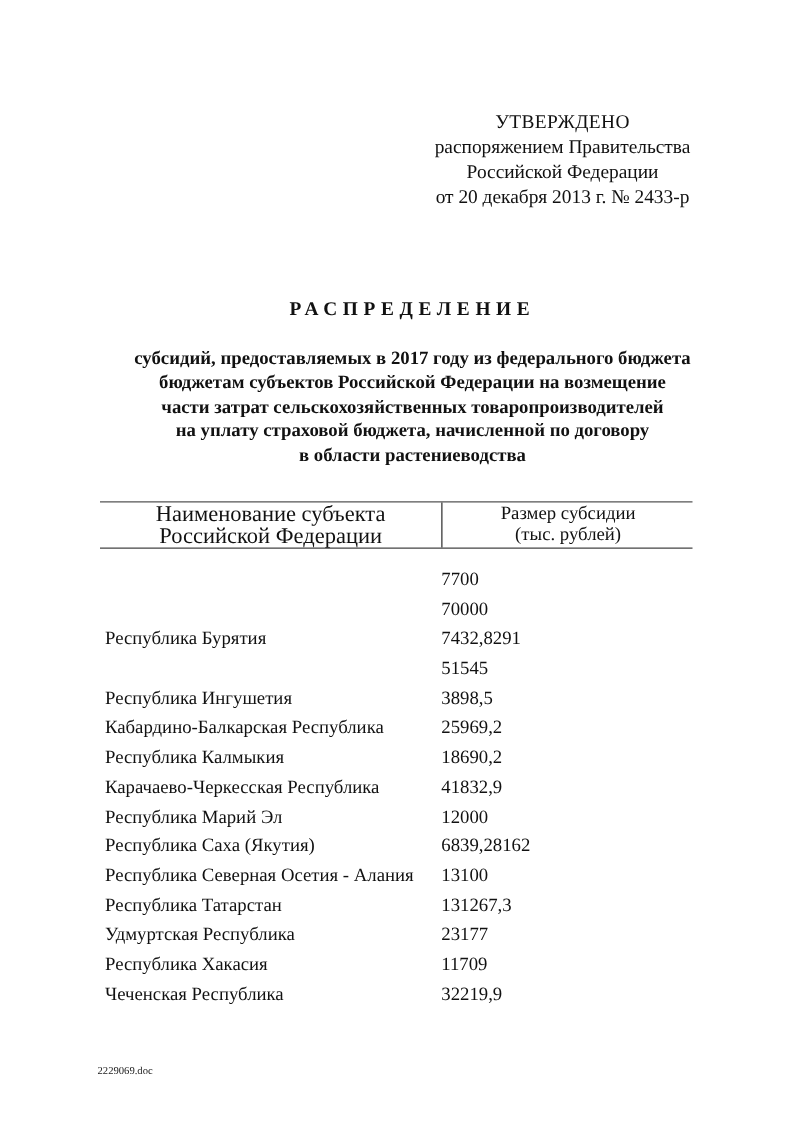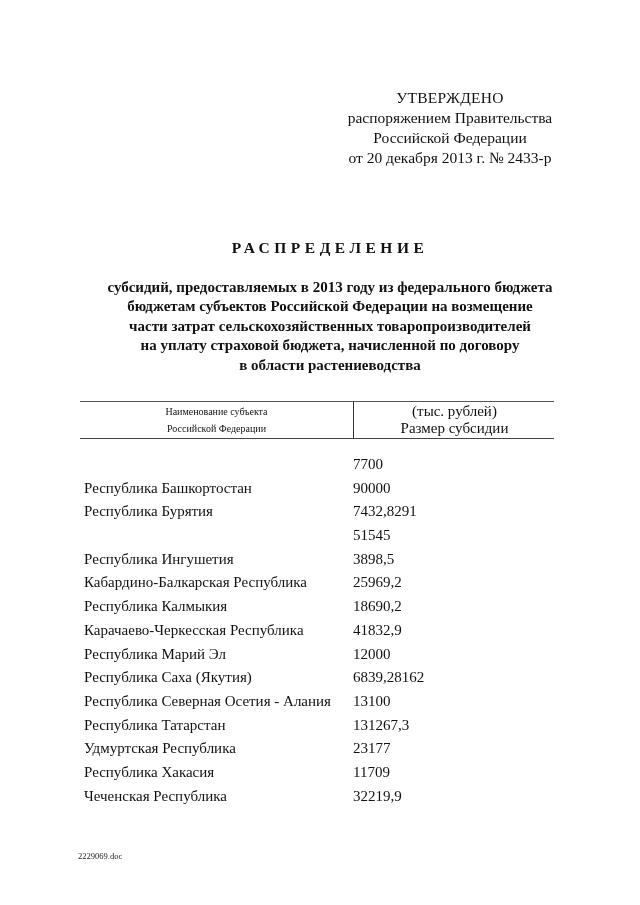--- a/index.html
+++ b/index.html
@@ -7,21 +7,21 @@
            font-family: "Liberation Serif", "DejaVu Serif", serif; color: #111; }
     .approved { position: absolute; left: 320px; width: 260px; top: 88px; text-align: center;
                 font-size: 15.5px; line-height: 20px; }
     .approved .stamp { letter-spacing: 0.3px; }
     .title-block { position: absolute; left: 60px; width: 540px; top: 238px; text-align: center;
                    font-weight: bold; font-size: 15px; line-height: 19.5px; }
     .title-block .main-title { letter-spacing: 4.5px; font-size: 15.5px; margin-bottom: 20px; }
     .table { position: absolute; left: 80px; width: 474px; top: 401px; }
     .thead { position: relative; height: 36px; border-top: 1.5px solid #555; border-bottom: 1.5px solid #444; }
     .thead .col-left { position: absolute; left: 0; width: 273px; top: 0; text-align: center;
-                       font-size: 10px; line-height: 17px; padding-top: 1px; font-family: Liberation Serif, serif; }
+                       font-size: 18px; line-height: 17px; padding-top: 1px; font-family: Liberation Serif, serif; }
     .thead .divider { position: absolute; left: 273px; top: 0; bottom: 0; border-left: 1.5px solid #333; }
     .thead .col-right { position: absolute; left: 275px; width: 199px; top: 0; text-align: center;
                         font-size: 15px; line-height: 17px; padding-top: 1px; }
     .tbody { position: absolute; top: 53px; left: 0; width: 474px; }
     .row { position: relative; height: 23.7px; font-size: 15px; line-height: 20px; }
     .row .name { position: absolute; left: 4px; top: 0; white-space: nowrap; }
     .row .value { position: absolute; left: 273px; width: 200px; top: 0; }
     .footer-file { position: absolute; left: 78px; top: 851px; font-size: 8.5px; color: #222;
                    font-family: "Liberation Serif", serif; }
   </style>
@@ -30,46 +30,45 @@
 
 <div class="approved">
   <div class="stamp">УТВЕРЖДЕНО</div>
   <div>распоряжением Правительства</div>
   <div>Российской Федерации</div>
   <div>от 20 декабря 2013 г. № 2433-р</div>
 </div>
 
 <div class="title-block">
   <div class="main-title">РАСПРЕДЕЛЕНИЕ</div>
-  <div>субсидий, предоставляемых в 2013 году из федерального бюджета</div>
+  <div>субсидий, предоставляемых в 2017 году из федерального бюджета</div>
   <div>бюджетам субъектов Российской Федерации на возмещение</div>
   <div>части затрат сельскохозяйственных товаропроизводителей</div>
   <div>на уплату страховой бюджета, начисленной по договору</div>
   <div>в области растениеводства</div>
 </div>
 
 <div class="table">
   <div class="thead">
     <div class="col-left">
       <div>Наименование субъекта</div>
       <div>Российской Федерации</div>
     </div>
     <div class="divider"></div>
     <div class="col-right">
+      <div>Размер субсидии</div>
       <div>(тыс. рублей)</div>
-      <div>Размер субсидии</div>
     </div>
   </div>
   <div class="tbody">
     <div class="row">
         <span class="value">7700</span>
       </div>
     <div class="row">
-        <span class="name">Республика Башкортостан</span>
-        <span class="value">90000</span>
+        <span class="value">70000</span>
       </div>
     <div class="row">
         <span class="name">Республика Бурятия</span>
         <span class="value">7432,8291</span>
       </div>
     <div class="row">
         <span class="value">51545</span>
       </div>
     <div class="row">
         <span class="name">Республика Ингушетия</span>

